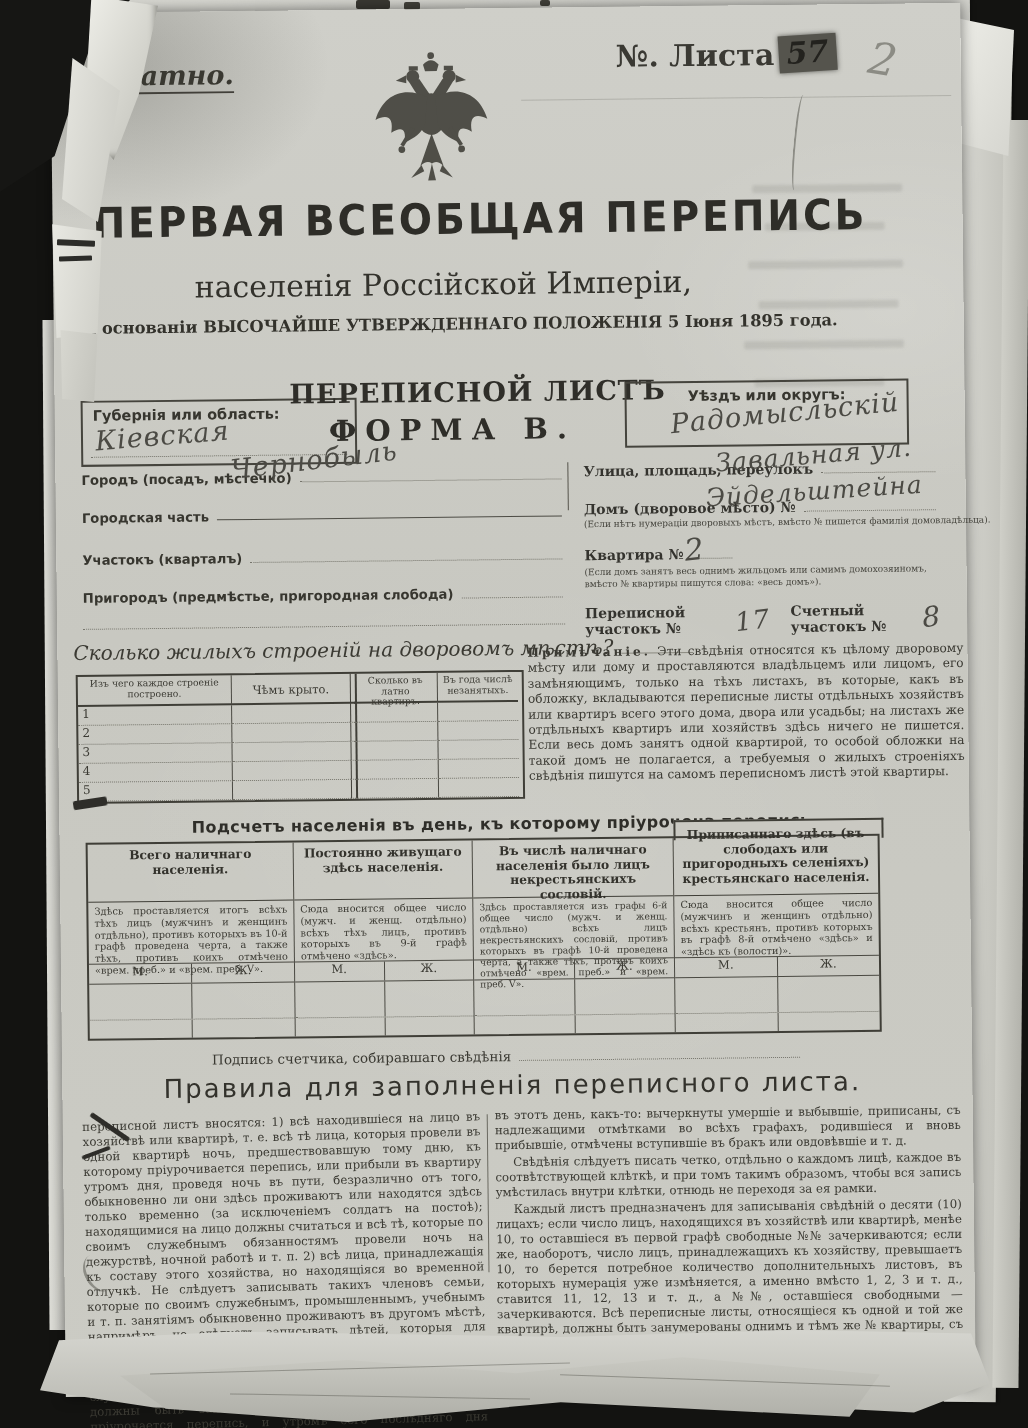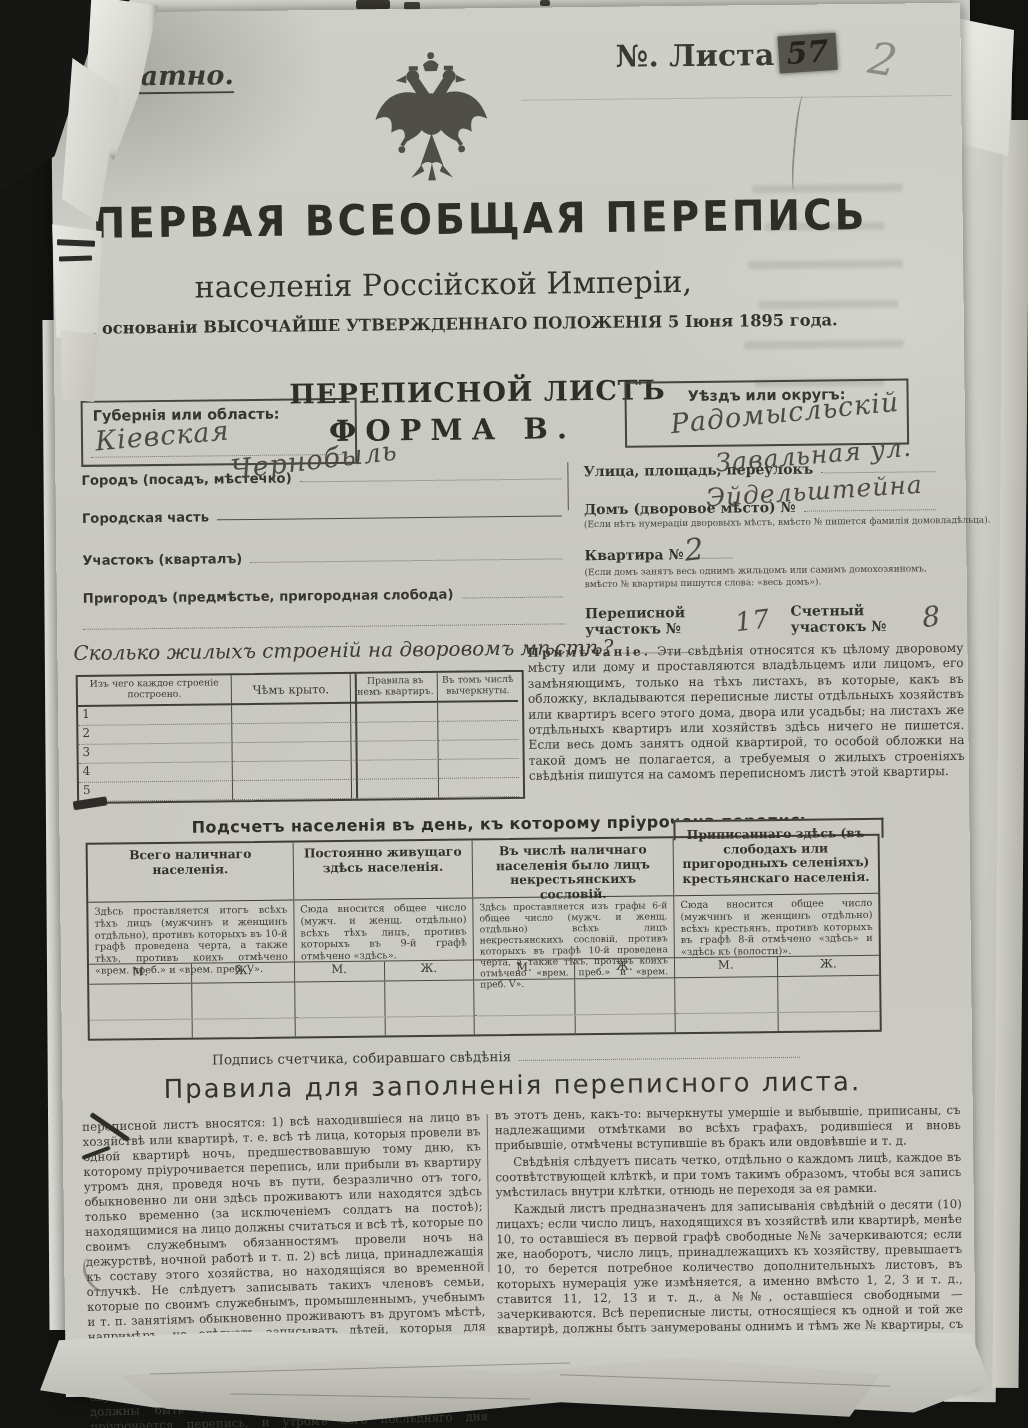--- a/index.html
+++ b/index.html
@@ -252,22 +252,22 @@
 
     <div class="abs row" style="left:16px;top:628px;width:620px;">
       <span class="bq">Сколько жилыхъ строеній на дворовомъ мѣстѣ?</span>
       <span style="flex:1;border-bottom:1px solid #8a897f;margin:0 0 5px 8px;"></span>
     </div>
 
     <div class="abs btbl" style="left:18px;top:662px;width:444px;">
       <div class="hc c-r">Изъ чего каждое строеніе построено.</div>
       <div class="hc" style="font-size:11.5px;line-height:26px;">Чѣмъ крыто.</div>
       <div class="hc dbl"></div>
-      <div class="hc c-r">Правила въ немъ квартиръ.</div>
-      <div class="hc" style="border-right:none;">Въ томъ числѣ вычеркнуты.</div>
+      <div class="hc c-r">Сколько въ латно квартиръ.</div>
+      <div class="hc" style="border-right:none;">Въ года числѣ незанятыхъ.</div>
 
       <div class="bc c-r">1</div>
       <div class="bc"></div>
         <div class="bc dbl"></div>
       <div class="bc c-r"></div>
         <div class="bc"></div>
 
       <div class="bc c-r">2</div>
       <div class="bc"></div>
         <div class="bc dbl"></div>

